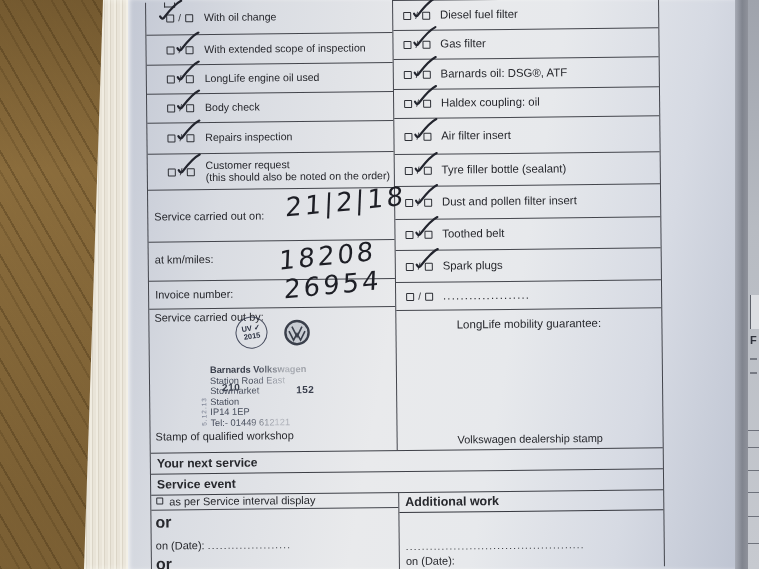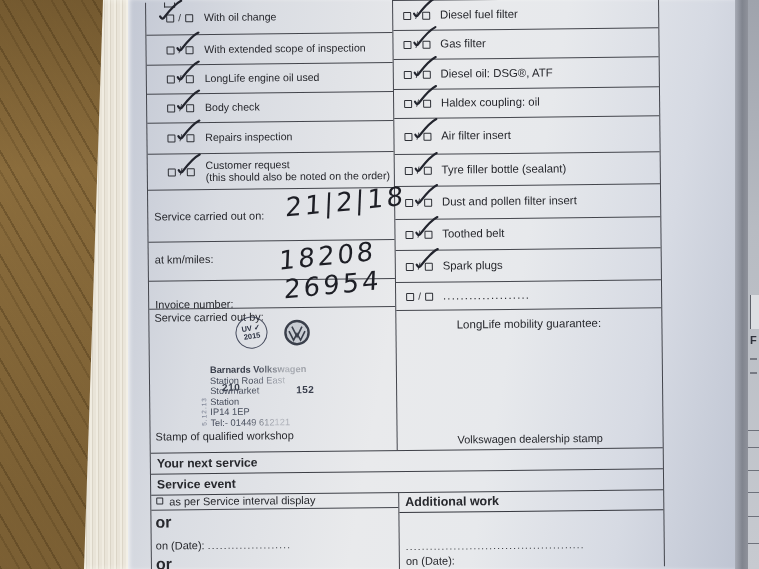--- a/index.html
+++ b/index.html
@@ -221,21 +221,21 @@
 
         <div class="frow" style="height:52px">
           <span class="flabel" style="top:20px">Service carried out on:</span>
           <span class="hand" style="left:137px;top:-2px">21|2|18</span>
         </div>
         <div class="frow" style="height:39px">
           <span class="flabel" style="top:11px">at km/miles:</span>
           <span class="hand" style="left:130px;top:0px">18208</span>
         </div>
         <div class="frow" style="height:28px">
-          <span class="flabel" style="top:17px">Invoice number:</span>
+          <span class="flabel" style="top:7px">Invoice number:</span>
           <span class="hand" style="left:135px;top:-10px">26954</span>
         </div>
 
         <div class="stamp-cell">
           <span class="sc-label">Service carried out by:</span>
           <span class="uv-stamp">
             <span>UV ✓</span>
             <span>2015</span>
           </span>
           <span class="vw-stamp">
@@ -286,21 +286,21 @@
   </div>
             <div class="crow">
     <span class="cpair">
       <span class="cbox"></span>
       <span class="csl">/</span>
       <span class="cbox"></span>
       <svg class="tick" viewBox="0 0 26 25">
         <path d="M2 17 C3.5 19.5,4.5 20,5.5 19 C8 16,16 5,24 1"></path>
       </svg>
     </span>
-    <span class="clabel">Diesel oil: DSG®, ATF</span>
+    <span class="clabel">Barnards oil: DSG®, ATF</span>
   </div>
             <div class="crow">
     <span class="cpair">
       <span class="cbox"></span>
       <span class="csl">/</span>
       <span class="cbox"></span>
       <svg class="tick" viewBox="0 0 26 25">
         <path d="M2 17 C3.5 19.5,4.5 20,5.5 19 C8 16,16 5,24 1"></path>
       </svg>
     </span>

